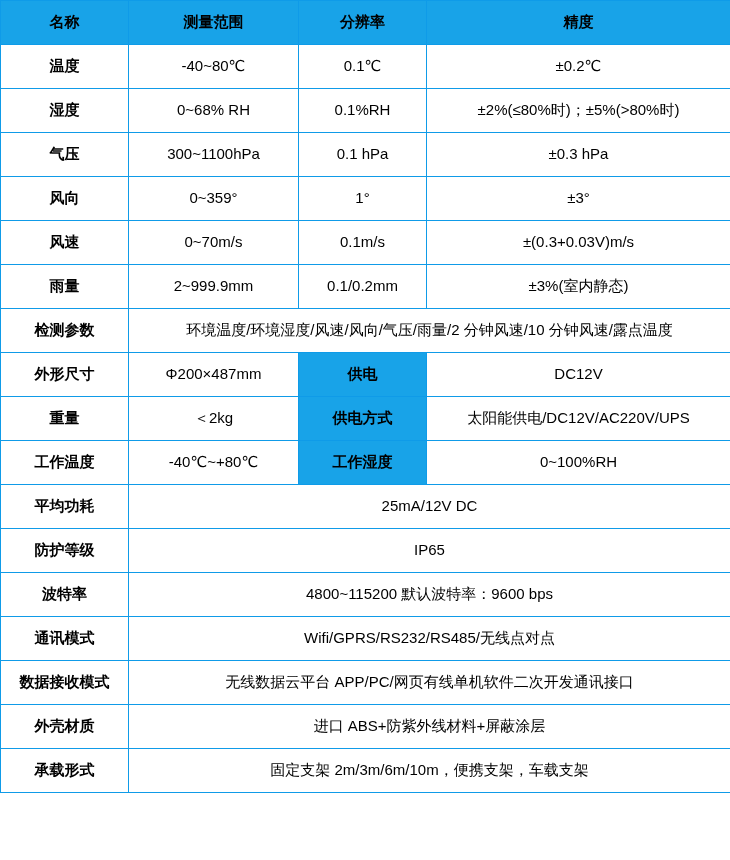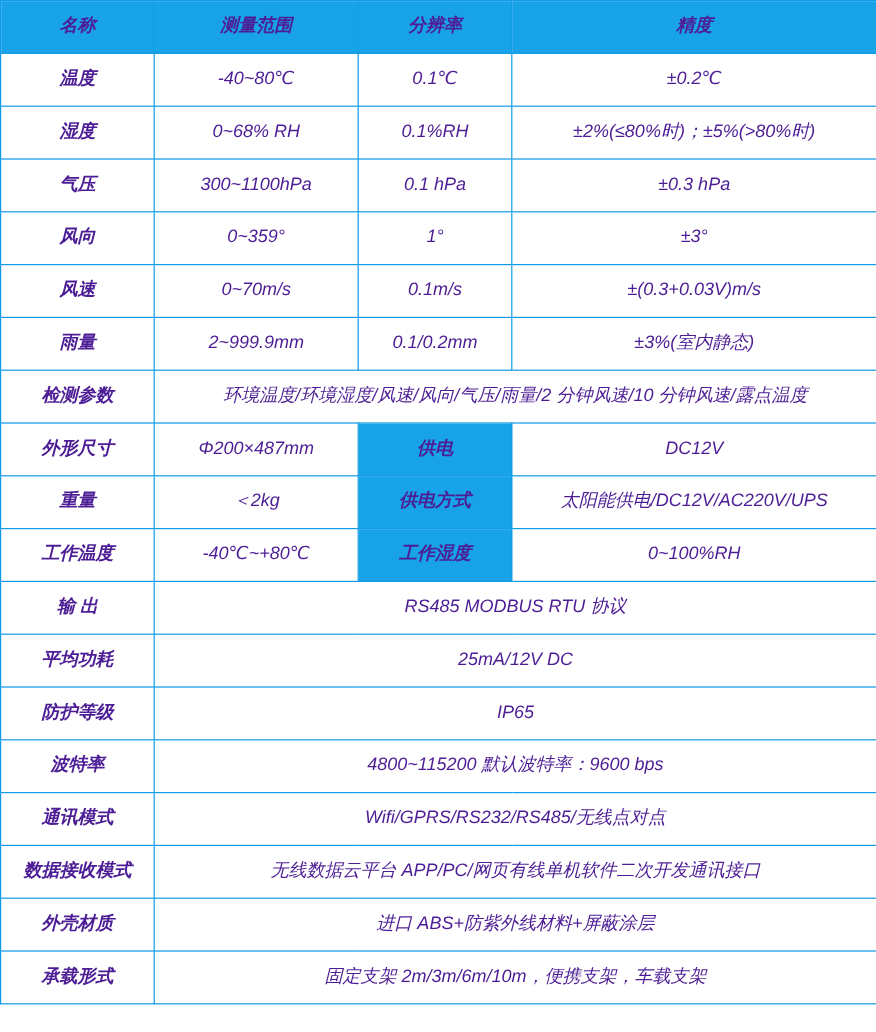--- a/index.html
+++ b/index.html
@@ -15,26 +15,25 @@
   }
   table.spec {
     border-collapse: collapse;
     width: 730px;
     table-layout: fixed;
   }
   table.spec td {
     border: 1px solid #0f9be8;
     text-align: center;
     vertical-align: middle;
-    color: #4c1d95;
+    color: #000000;
     font-size: 15px;
     padding: 2px 4px;
     line-height: 1.25;
     box-sizing: border-box;
-    font-style: italic;
   }
   
   td.hdr {
     background: #18a3e8;
     color: #ffffff;
     font-weight: bold;
     font-size: 16px;
     height: 44px;
   }
   
@@ -132,24 +131,20 @@
       <td class="val">太阳能供电/DC12V/AC220V/UPS</td>
     </tr>
     <tr class="r-tall">
       <td class="label">工作温度</td>
       <td class="val">-40℃~+80℃</td>
       <td class="bluecell">工作湿度</td>
       <td class="val">0~100%RH</td>
     </tr>
 
     <tr class="r-tall">
-      <td class="label">输  出</td>
-      <td class="val" colspan="3">RS485 MODBUS RTU 协议</td>
-    </tr>
-    <tr class="r-tall">
       <td class="label">平均功耗</td>
       <td class="val" colspan="3">25mA/12V DC</td>
     </tr>
     <tr class="r-tall">
       <td class="label">防护等级</td>
       <td class="val" colspan="3">IP65</td>
     </tr>
     <tr class="r-tall">
       <td class="label">波特率</td>
       <td class="val" colspan="3">4800~115200 默认波特率：9600 bps</td>

